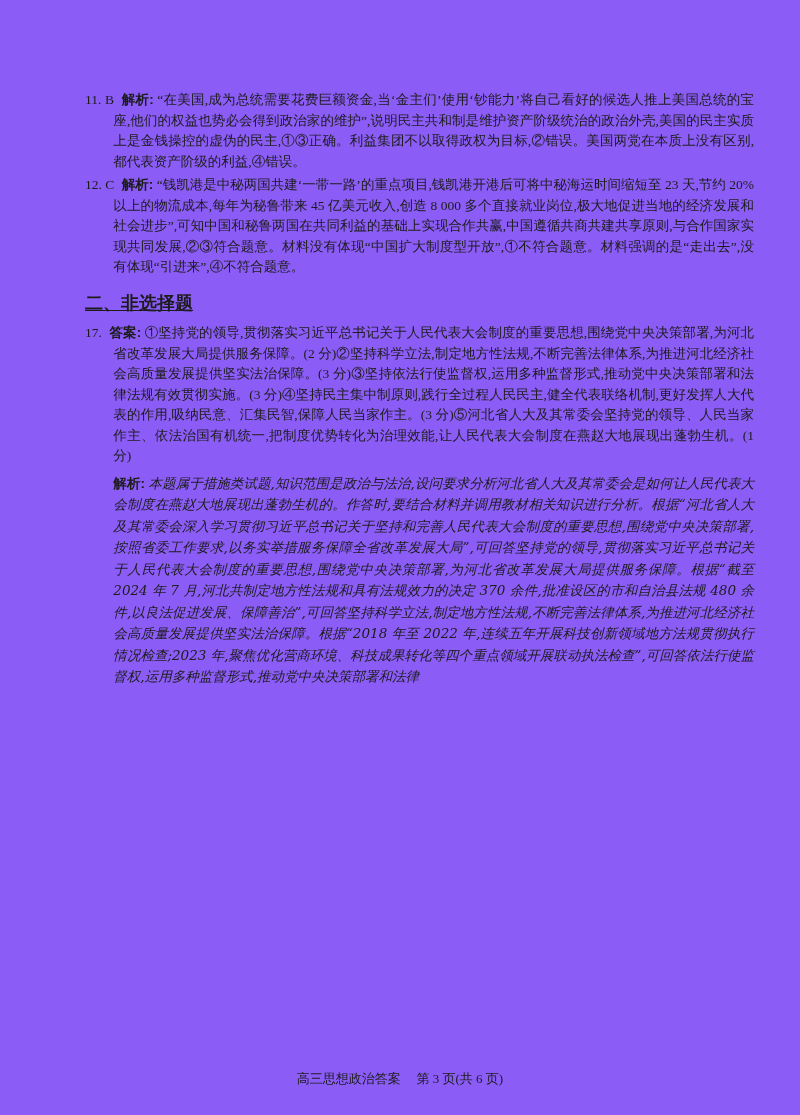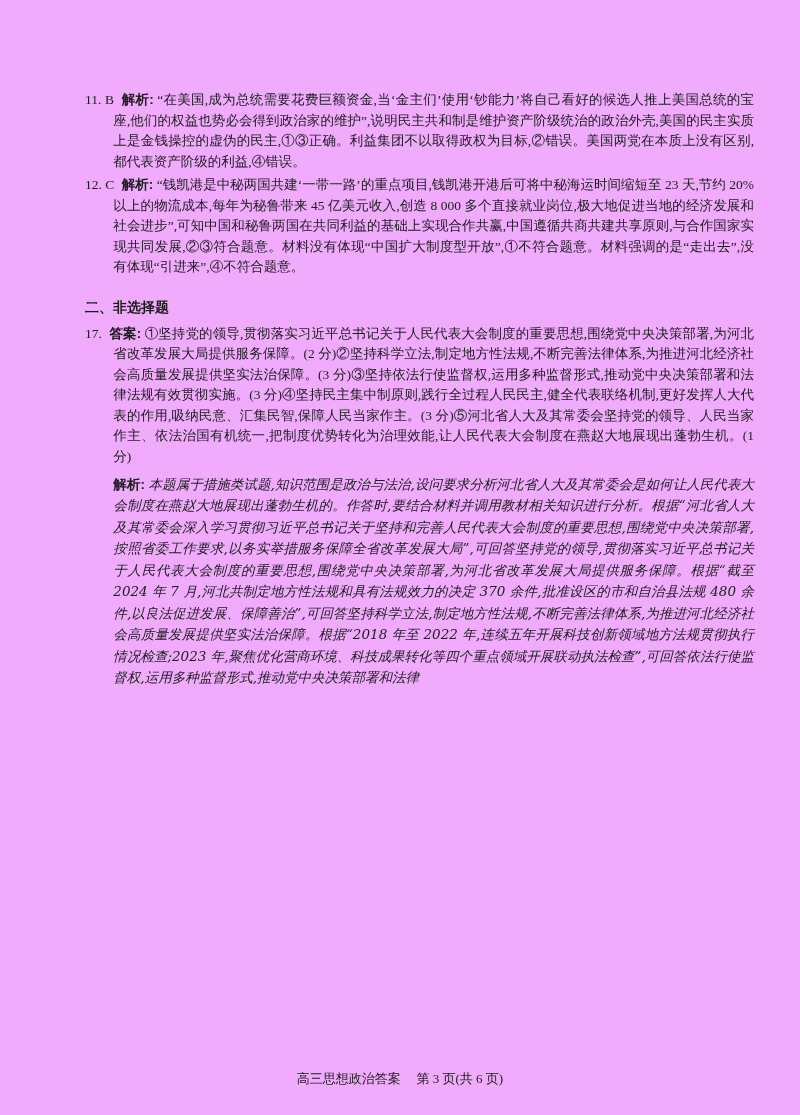--- a/index.html
+++ b/index.html
@@ -5,21 +5,21 @@
   html, body {
     margin: 0;
     padding: 0;
     background: #ffffff;
   }
   .page {
     position: relative;
     width: 800px;
     height: 1115px;
     box-sizing: border-box;
-    background: #f0abfc;
+    background: #8b5cf6;
     color: #1c1c1c;
     font-family: "Liberation Serif", "DejaVu Serif", serif;
     font-size: 13.5px;
     line-height: 1.52;
     padding: 90px 46px 0 85px;
     overflow: hidden;
   }
   .content {
     width: 100%;
   }
@@ -34,22 +34,23 @@
     white-space: nowrap;
   }
   .qlabel {
     font-family: "Liberation Sans", "DejaVu Sans", sans-serif;
     font-weight: 700;
     margin-right: 0.25em;
   }
   .section-title {
     font-family: "Liberation Sans", "DejaVu Sans", sans-serif;
     font-weight: 700;
-    font-size: 14px;
-    margin: 19px 0 6px 0;
+    font-size: 18px;
+    margin: 12px 0 6px 0;
+    text-decoration: underline;
   }
   p.analysis {
     margin: 6px 0 0 0;
     padding-left: 2.1em;
     text-align: justify;
   }
   .analysis-body {
     font-style: italic;
     font-family: "DejaVu Serif", "Liberation Serif", serif;
   }

